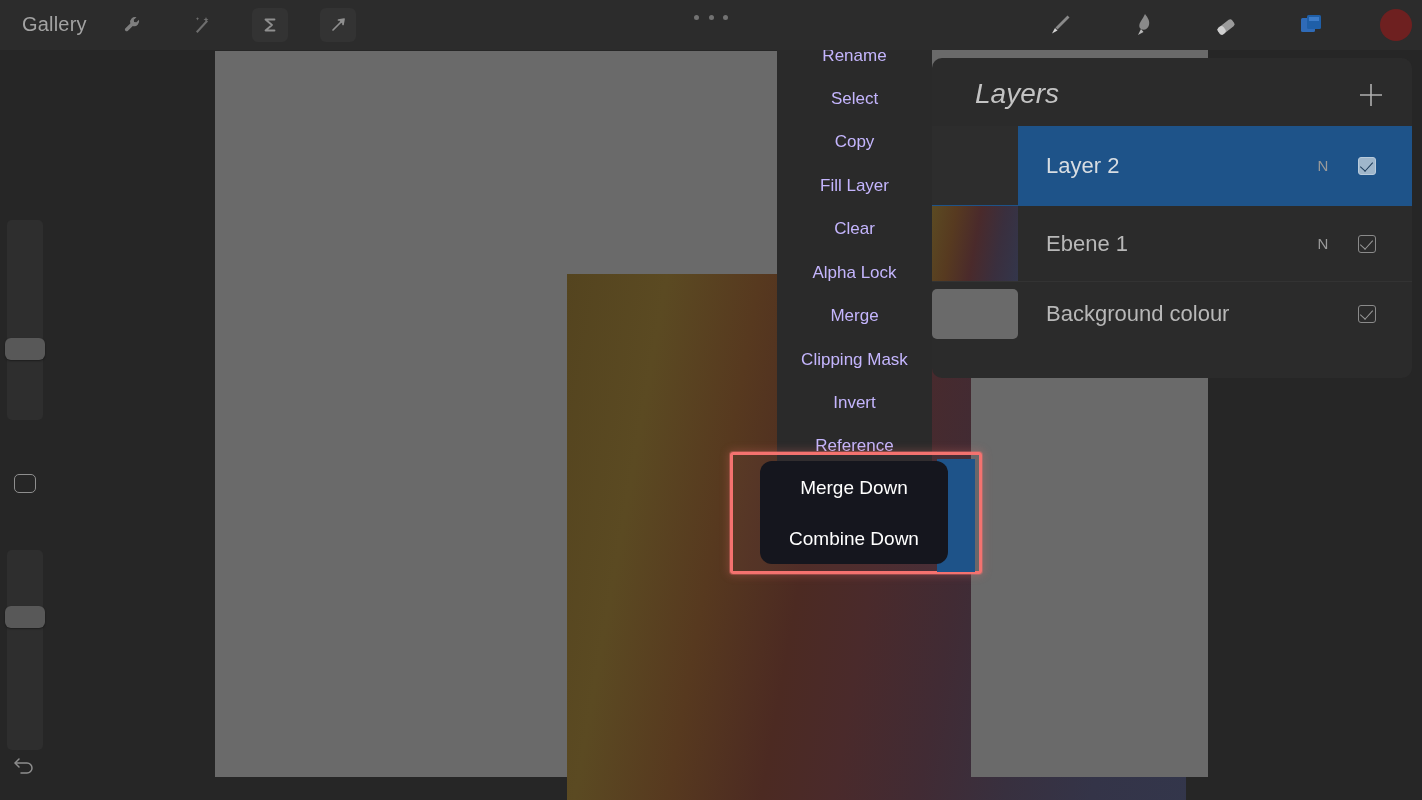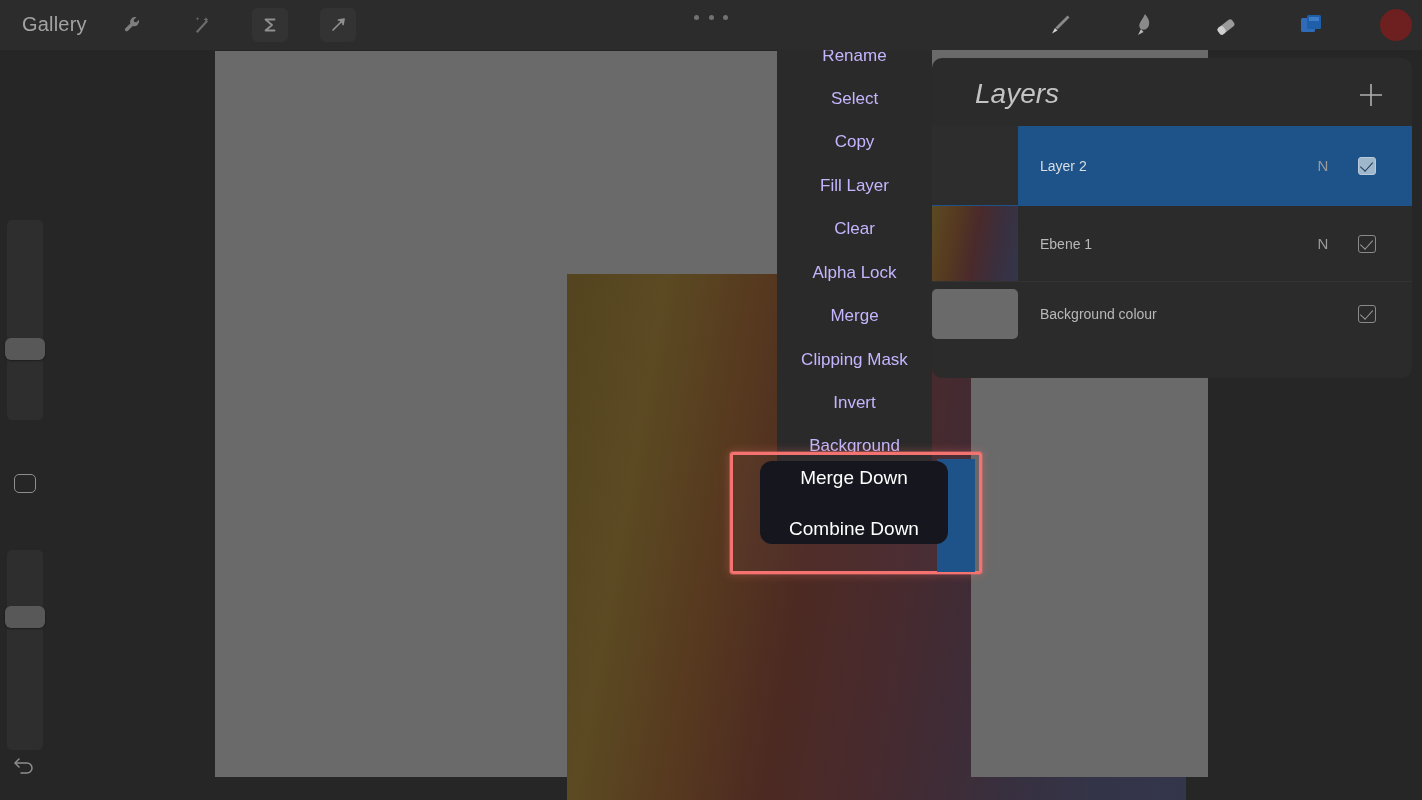--- a/index.html
+++ b/index.html
@@ -139,22 +139,22 @@
     flex: 0 0 86px;
     display: flex; align-items: center; justify-content: center;
   }
   .thumb-inner { width: 86px; height: 100%; }
   .thumb-dark { background: #2d2d2d; }
   .thumb-grad {
     background: linear-gradient(100deg,#5b4a22 0%,#573a20 25%,#4a2a2b 50%,#3a2f3e 75%,#33364b 100%);
   }
   .thumb-gray { background: #6a6a6a; border-radius: 5px; height: 50px; }
   .layer-name {
-    margin-left: 22px;
-    font-size: 14px; color: #b8b8b8; flex: 1;
+    margin-left: 28px;
+    font-size: 22px; color: #b8b8b8; flex: 1;
   }
   .layer-row.selected .layer-name { color: #d8dde2; }
   .blend-mode {
     font-size: 15px; color: #9a9a9a;
     width: 26px; text-align: center;
   }
   .vis-check {
     width: 18px; height: 18px;
     border: 1.3px solid #8a8a8a;
     border-radius: 3px;
@@ -193,21 +193,21 @@
     position: absolute; left: 730px; top: 452px;
     width: 252px; height: 122px;
     border: 3px solid #f4726f;
     border-radius: 3px;
     box-shadow: 0 0 0 1px rgba(244,114,111,.35), 0 0 8px 2px rgba(244,114,111,.25);
     z-index: 60;
     background: rgba(120,80,95,.10);
   }
   .callout-inner {
     position: absolute; left: 27px; top: 6px;
-    width: 188px; height: 83px;
+    width: 188px; height: 103px;
     background: #15161e;
     border-radius: 12px;
     display: flex; flex-direction: column;
     align-items: center; justify-content: center;
   }
   .callout-blue {
     position: absolute; right: 4px; top: 4px;
     width: 38px; height: 113px;
     background: #1e5389;
     z-index: -1;
@@ -248,21 +248,21 @@
   <div class="ctx-menu">
     <div class="ctx-item" style="top:10px">Rename</div>
     <div class="ctx-item" style="top:53px">Select</div>
     <div class="ctx-item" style="top:96px">Copy</div>
     <div class="ctx-item" style="top:140px">Fill Layer</div>
     <div class="ctx-item" style="top:183px">Clear</div>
     <div class="ctx-item" style="top:227px">Alpha Lock</div>
     <div class="ctx-item" style="top:270px">Merge</div>
     <div class="ctx-item" style="top:314px">Clipping Mask</div>
     <div class="ctx-item" style="top:357px">Invert</div>
-    <div class="ctx-item" style="top:400px">Background</div>
+    <div class="ctx-item" style="top:400px">Reference</div>
   </div>
 
   <div class="layers-panel">
     <div class="layers-header">
       <div class="layers-title">Layers</div>
       <div class="add-layer">
         <svg width="26" height="26" viewBox="0 0 26 26">
           <line x1="13" y1="2" x2="13" y2="24" stroke="#b0b0b0" stroke-width="1.6"></line>
           <line x1="2" y1="13" x2="24" y2="13" stroke="#b0b0b0" stroke-width="1.6"></line>
         </svg>

